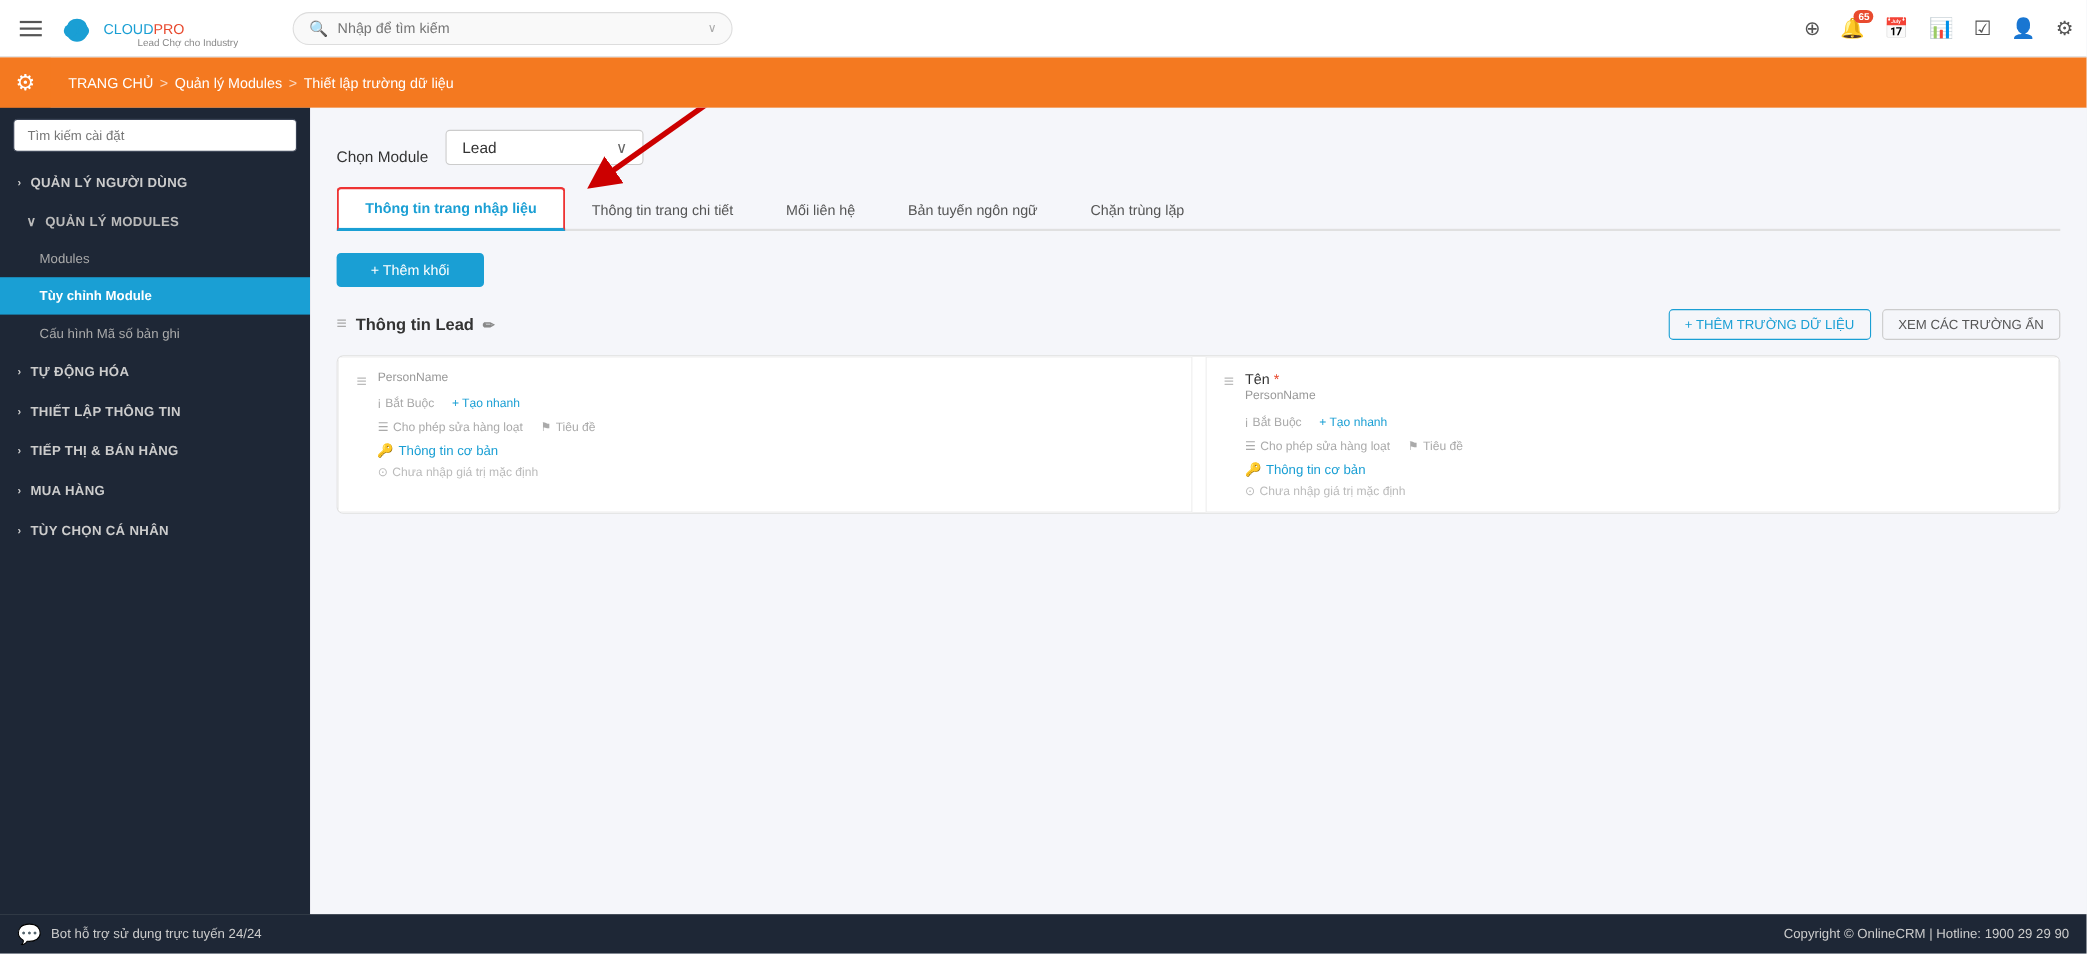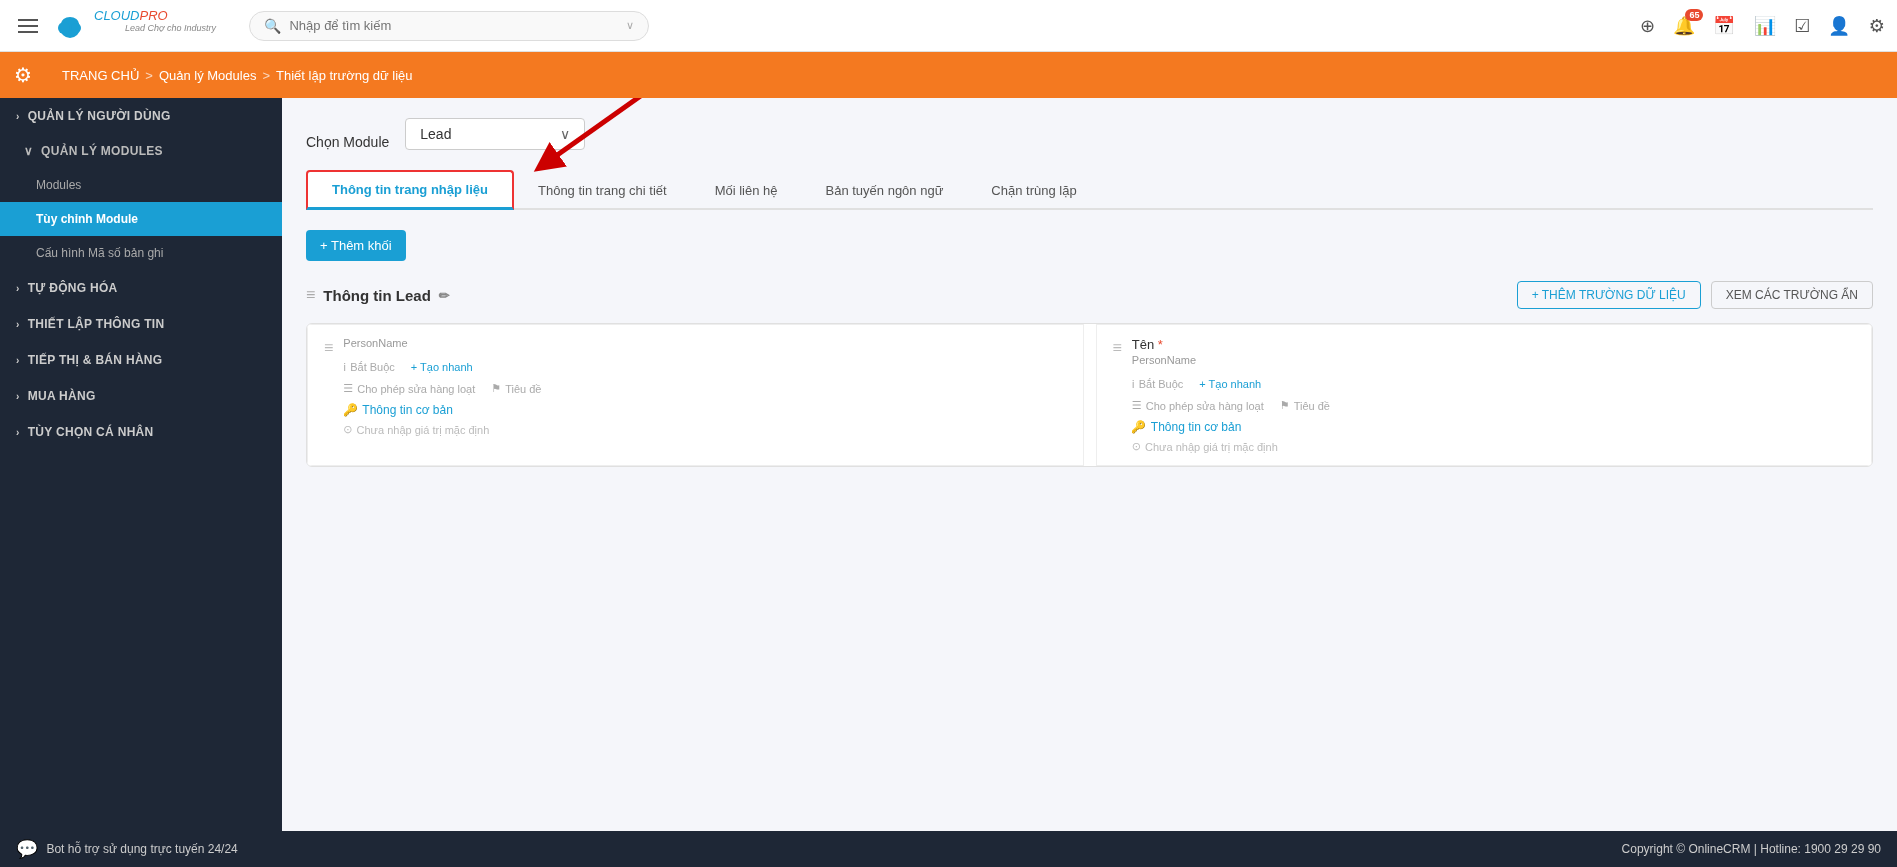--- a/index.html
+++ b/index.html
@@ -14,21 +14,21 @@
       padding: 0 12px;
       border-bottom: 1px solid #e0e0e0;
       position: relative;
       z-index: 100;
     }
     .hamburger-btn {
       background: none; border: none; cursor: pointer;
       display: flex; flex-direction: column; gap: 4px; padding: 6px; margin-right: 8px;
     }
     .hamburger-btn span { display: block; width: 20px; height: 2px; background: #555; }
-    .logo-area { display: flex; align-items: flex-start; margin-right: 13px; font-style: italic; }
+    .logo-area { display: flex; align-items: flex-end; margin-right: 30px; }
     .logo-cloud { color: #1a9fd4; }
     .logo-pro { color: #e84a2f; }
     .logo-tagline { font-size: 9px; color: #888; display: block; padding-left: 31px; }
     .search-bar {
       flex: 1; max-width: 400px; margin: 0 20px;
       display: flex; align-items: center;
       border: 1px solid #ddd; border-radius: 20px;
       padding: 6px 14px; background: #f9f9f9;
     }
     .search-bar input {
@@ -152,21 +152,21 @@
       border-bottom: 3px solid #1a9fd4;
       border: 2px solid #e44;
       margin-bottom: -2px;
     }
 
     
     .add-block-btn {
       display: inline-flex; align-items: center; gap: 6px;
       background: #1a9fd4; color: #fff;
       border: none; border-radius: 4px;
-      padding: 8px 14px; cursor: pointer;
+      padding: 8px 31px; cursor: pointer;
       font-size: 13px; margin-bottom: 20px;
     }
 
     
     .section-header {
       display: flex; align-items: center; justify-content: space-between;
       margin-bottom: 14px;
     }
     .section-title {
       display: flex; align-items: center; gap: 8px;
@@ -278,20 +278,23 @@
     <span class="breadcrumb-sep">&gt;</span>
     <a href="#">Quản lý Modules</a>
     <span class="breadcrumb-sep">&gt;</span>
     <span>Thiết lập trường dữ liệu</span>
   </div>
 </div>
 
 <div class="main-layout">
 
   <div class="sidebar">
+    <div class="sidebar-search">
+      <input type="text" placeholder="Tìm kiếm cài đặt" style="">
+    </div>
 
     <div class="sidebar-item">
       <span class="chevron">›</span>
       <span>QUẢN LÝ NGƯỜI DÙNG</span>
     </div>
 
     <div class="sidebar-group-item">
       <span class="chevron">∨</span>
       <span>QUẢN LÝ MODULES</span>
     </div>

